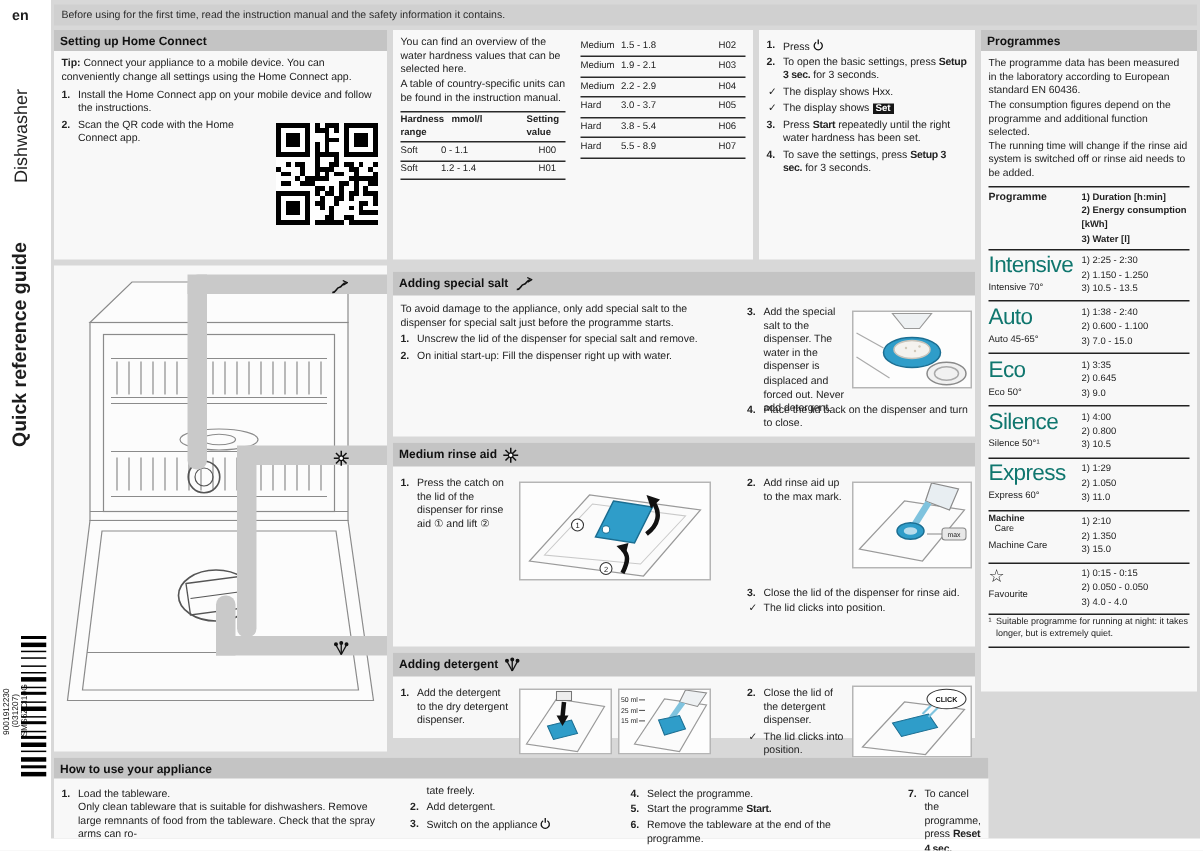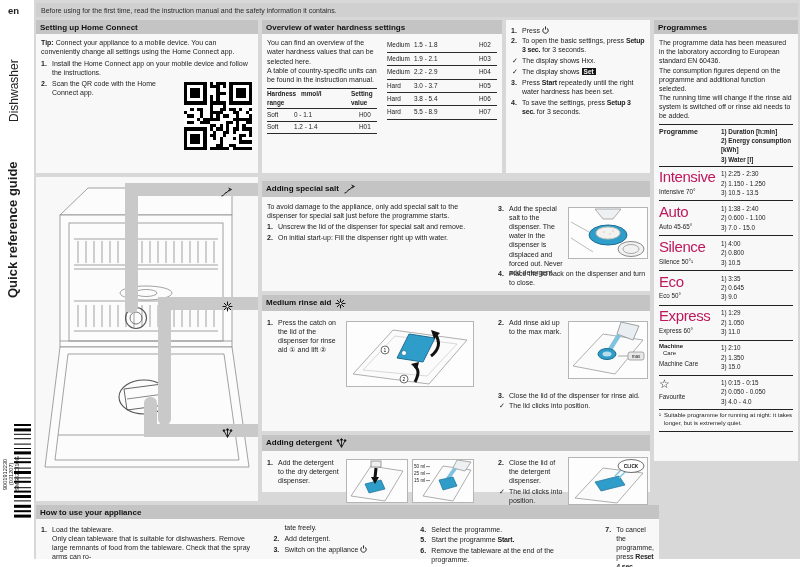--- a/index.html
+++ b/index.html
@@ -33,21 +33,21 @@
            padding:1px 0;margin-top:4px}
   .wh-hrow,.wh-row{display:flex}
   .wh-row{border-bottom:1px solid #2a2a2a;padding:1.5px 0;font-size:6.4px}
   .wh-cat{width:27px}.wh-range{flex:1}.wh-code{width:18px}
   .wh-c1{width:34px}.wh-c2{flex:1}.wh-c3{width:26px;text-align:left}
   .wh-right .wh-row{padding:2px 0}
   
   .prog-head{display:flex;border-top:1.5px solid #222;border-bottom:1px solid #222;padding:2px 0;font-weight:bold}
   .prog-row{display:flex;border-bottom:1px solid #222;padding:2.5px 0 3px}
   .prog-name{width:62px}
-  .big{font-size:15px;line-height:1.05;letter-spacing:-0.4px;color:#be185d}
+  .big{font-size:15px;line-height:1.05;letter-spacing:-0.4px;color:#0f766e}
   .psub{font-size:6.3px;margin-top:3px}
   .prog-data{flex:1;font-size:6.3px;line-height:1.5}
   .prog-head .prog-name{font-size:7px}
   .prog-head .prog-data{line-height:1.45}
   .mcname{font-size:6px;font-weight:bold;line-height:1.15}
   .star{font-size:12px;line-height:1}
   .footnote{font-size:6px;padding:2px 0 3px;border-bottom:1.5px solid #222;display:flex;gap:3px;line-height:1.3}
   
   .band{position:absolute;background:#c9c9c9}
   .bandicon{position:absolute;width:12px;height:12px}
@@ -245,23 +245,20 @@
             <rect x="15" y="1" width="5" height="5" fill="#fff"></rect>
             <rect x="16" y="2" width="3" height="3" fill="#000"></rect>
             <rect x="0" y="14" width="7" height="7" fill="#000"></rect>
             <rect x="1" y="15" width="5" height="5" fill="#fff"></rect>
             <rect x="2" y="16" width="3" height="3" fill="#000"></rect>
           </svg></div>
     </div>
   </div>
 
   <div class="panel" style="left:262px;top:20px;width:240px;height:153px">
-    <div class="ph">
-        <span>Overview of water hardness settings</span>
-      </div>
     <div class="pb" style="display:flex;gap:10px">
       <div style="width:110px">
         <div>You can find an overview of the water hardness values that can be selected here.</div>
         <div>A table of country-specific units can be found in the instruction manual.</div>
         <div class="wh-head">
           <div class="wh-hrow">
             <span class="wh-c1">Hardness</span>
             <span class="wh-c2">mmol/l</span>
             <span class="wh-c3">Setting</span>
           </div>
@@ -391,38 +388,38 @@
               <div class="psub">Auto 45-65°</div>
             </div>
           <div class="prog-data">
               <div>1) 1:38 - 2:40</div>
               <div>2) 0.600 - 1.100</div>
               <div>3) 7.0 - 15.0</div>
             </div>
         </div>
         <div class="prog-row">
           <div class="prog-name">
+              <div class="big">Eco</div>
+              <div class="psub">Eco 50°</div>
+            </div>
+          <div class="prog-data">
+              <div>1) 3:35</div>
+              <div>2) 0.645</div>
+              <div>3) 9.0</div>
+            </div>
+        </div>
+        <div class="prog-row">
+          <div class="prog-name">
               <div class="big">Silence</div>
               <div class="psub">Silence 50°¹</div>
             </div>
           <div class="prog-data">
               <div>1) 4:00</div>
               <div>2) 0.800</div>
               <div>3) 10.5</div>
-            </div>
-        </div>
-        <div class="prog-row">
-          <div class="prog-name">
-              <div class="big">Eco</div>
-              <div class="psub">Eco 50°</div>
-            </div>
-          <div class="prog-data">
-              <div>1) 3:35</div>
-              <div>2) 0.645</div>
-              <div>3) 9.0</div>
             </div>
         </div>
         <div class="prog-row">
           <div class="prog-name">
               <div class="big">Express</div>
               <div class="psub">Express 60°</div>
             </div>
           <div class="prog-data">
               <div>1) 1:29</div>
               <div>2) 1.050</div>

